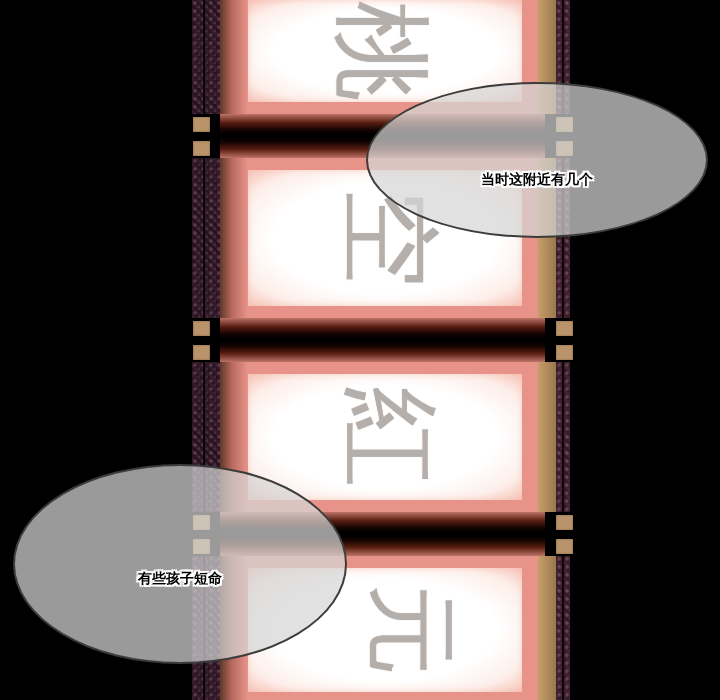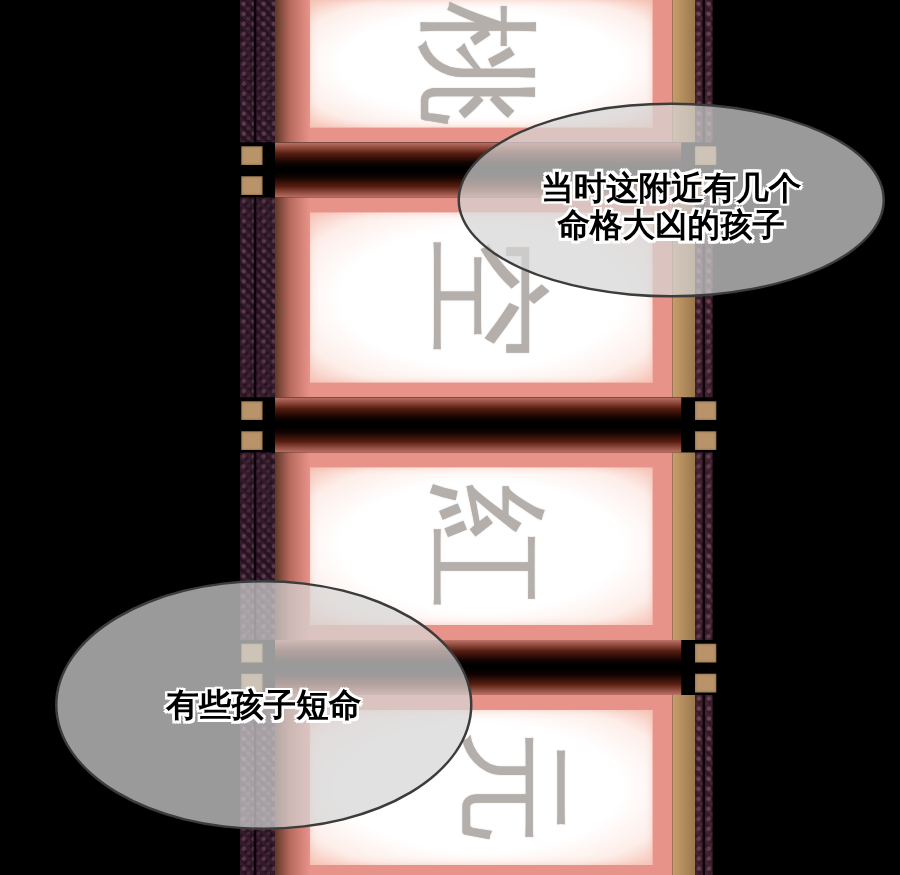--- a/index.html
+++ b/index.html
@@ -56,24 +56,24 @@
   .knob{position:absolute;width:17px;height:15px;background:#b9946a;
         box-shadow:inset 0 0 2px rgba(70,45,20,.6);}
   .klt{left:1px;top:3px;} .klb{left:1px;bottom:2px;}
   .krt{right:-3px;top:3px;} .krb{right:-3px;bottom:2px;}
 
   
   .bubble{position:absolute;z-index:5;border-radius:50%;
           background:rgba(214,214,214,.72);border:2px solid #3c3c3c;
           display:flex;flex-direction:column;align-items:center;justify-content:center;}
   #bubble1{left:366px;top:82px;width:342px;height:156px;padding-top:10px;box-sizing:border-box;}
-  #bubble2{left:44px;top:464px;width:330px;height:196px;}
-  .bline{color:#000;font-size:26px;font-weight:700;line-height:30px;white-space:nowrap;
+  #bubble2{left:13px;top:464px;width:330px;height:196px;}
+  .bline{color:#000;font-size:14px;font-weight:700;line-height:30px;white-space:nowrap;
          text-shadow:-2px -2px 0 #fff,2px -2px 0 #fff,-2px 2px 0 #fff,2px 2px 0 #fff,
-                     -2px 0 0 #fff,2px 0 0 #fff,0 -2px 0 #fff,0 2px 0 #fff;}
+                     -2px 0 0 #fff,2px 0 0 #fff,0 -2px 0 #fff,0 2px 0 #fff;margin-top:28px;}
 </style>
 </head>
 <body>
 
 <div class="stage">
 
   <div class="strip">
 
     <div class="panel" id="p1">
       <div class="edge-l"></div>
@@ -140,20 +140,19 @@
         </div>
       </div>
       <div class="tan"></div>
       <div class="edge-r"></div>
     </div>
 
   </div>
 
   <div class="bubble" id="bubble1">
     <div class="bline">当时这附近有几个</div>
-    <div class="bline">命格大凶的孩子</div>
   </div>
 
   <div class="bubble" id="bubble2">
     <div class="bline">有些孩子短命</div>
   </div>
 
 </div>
 
 </body></html>

